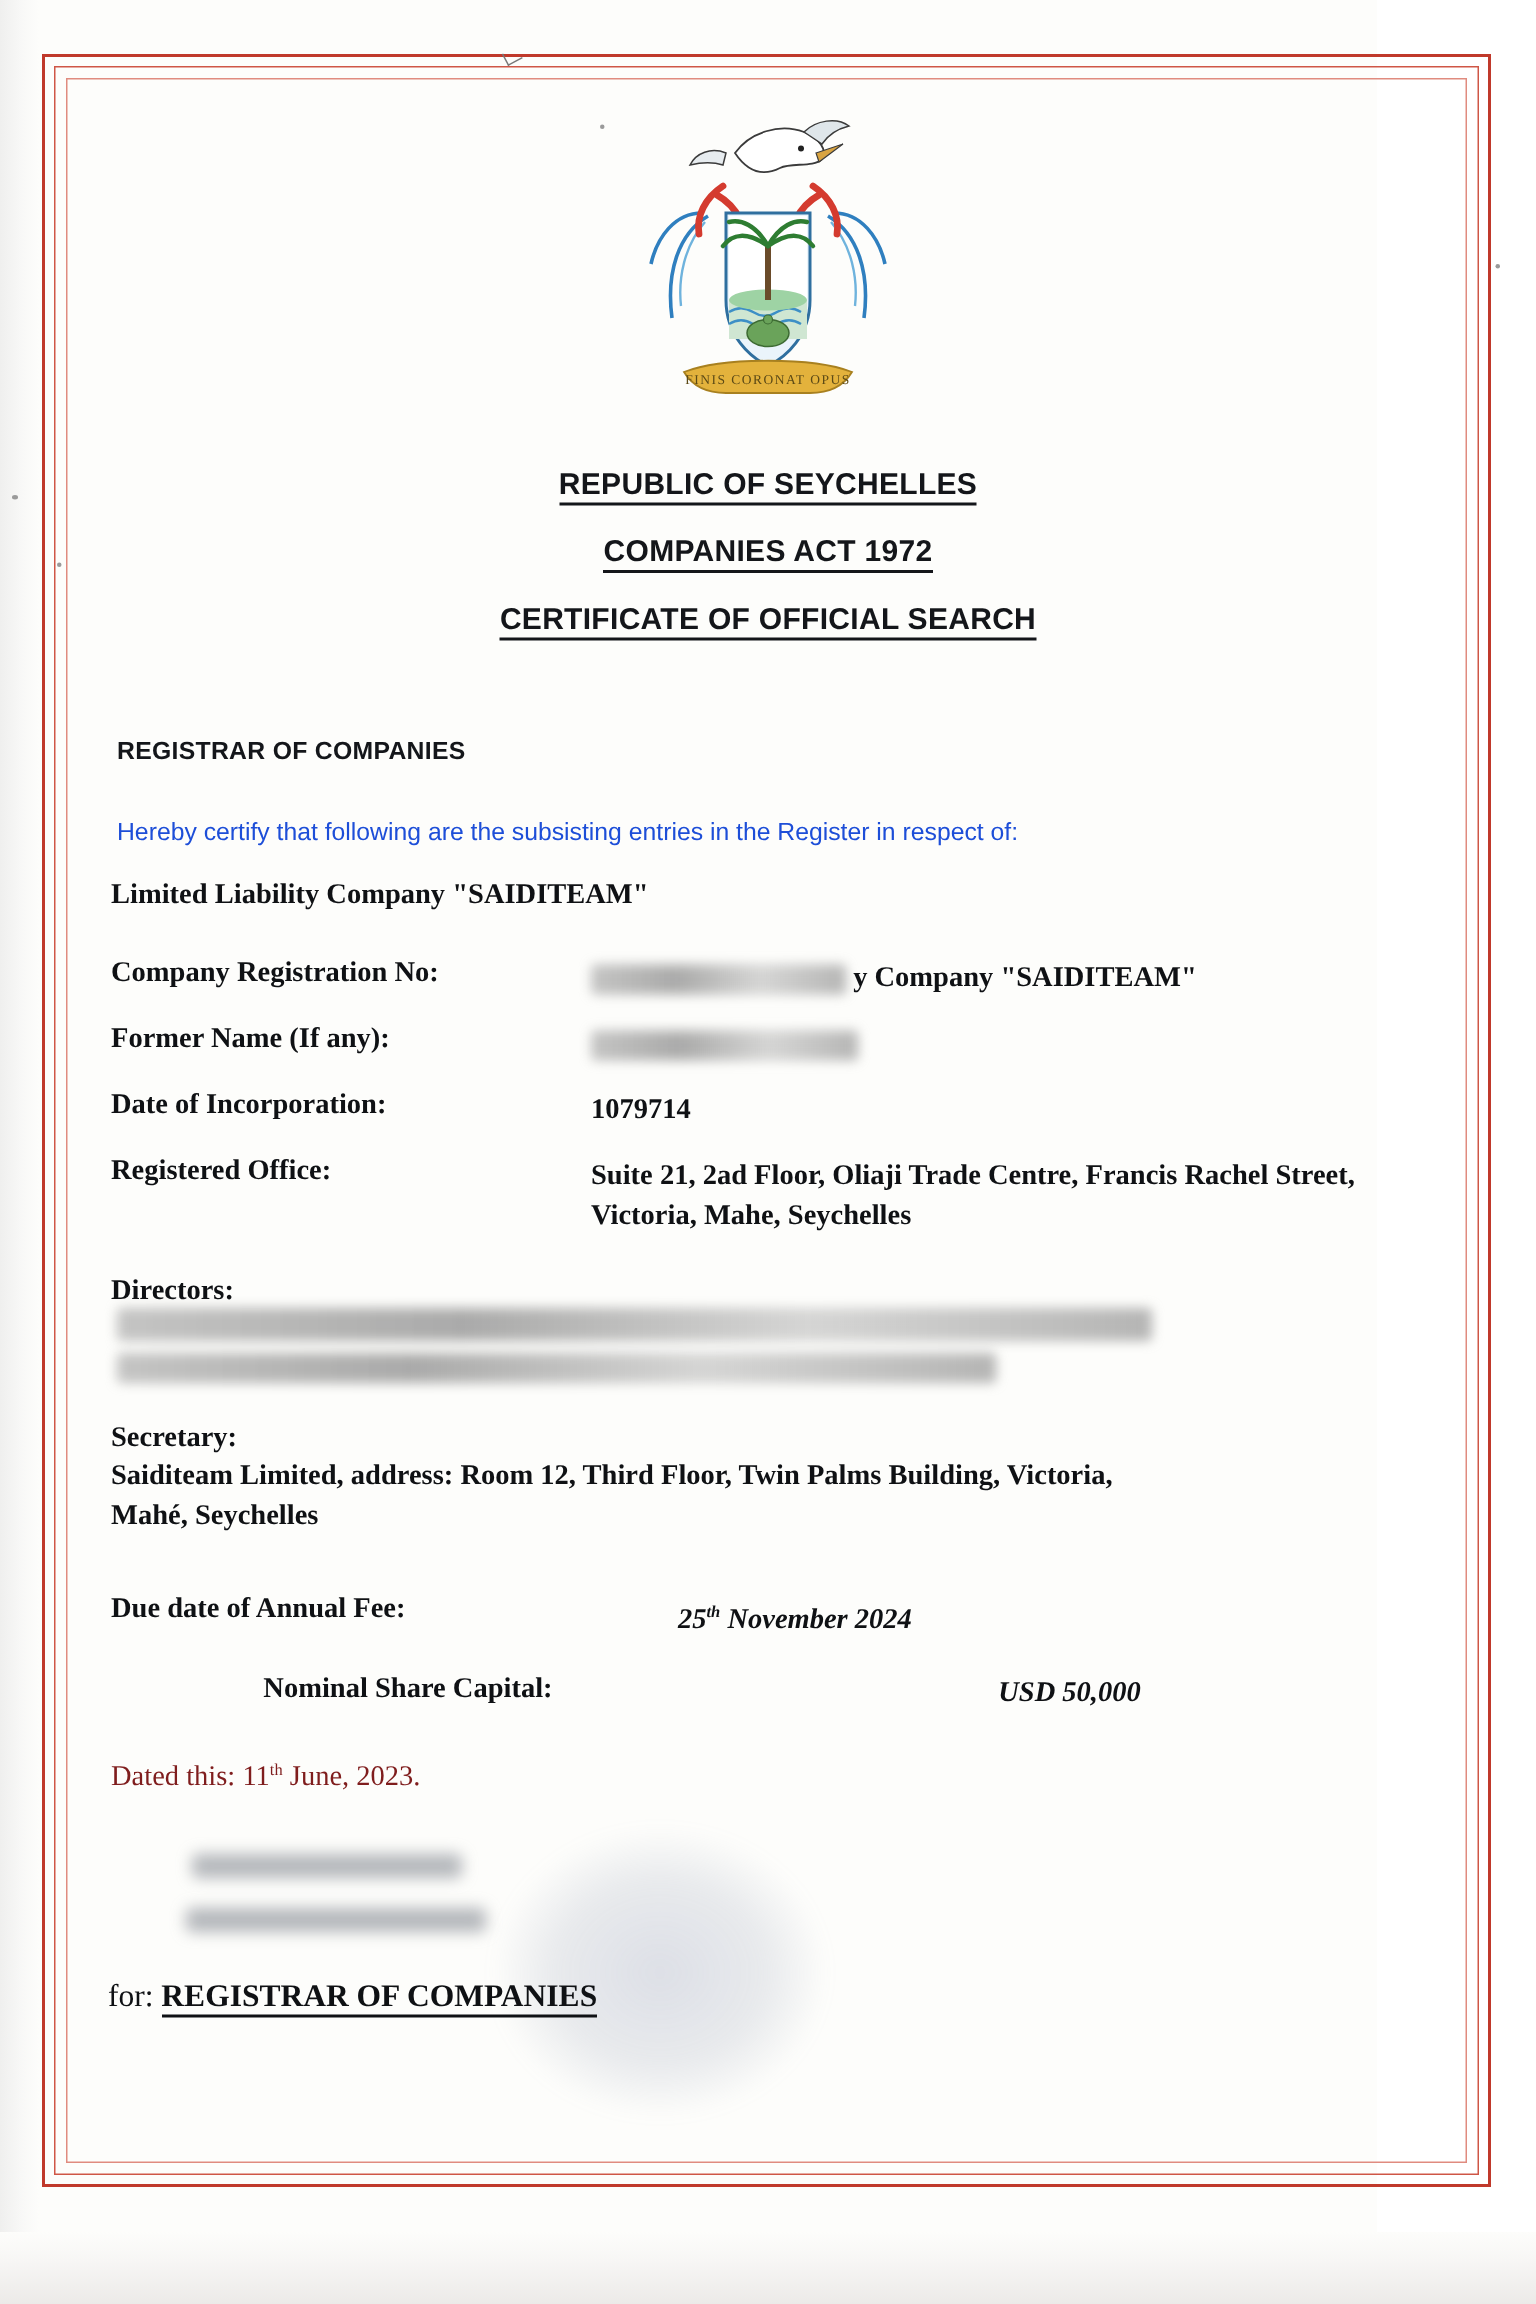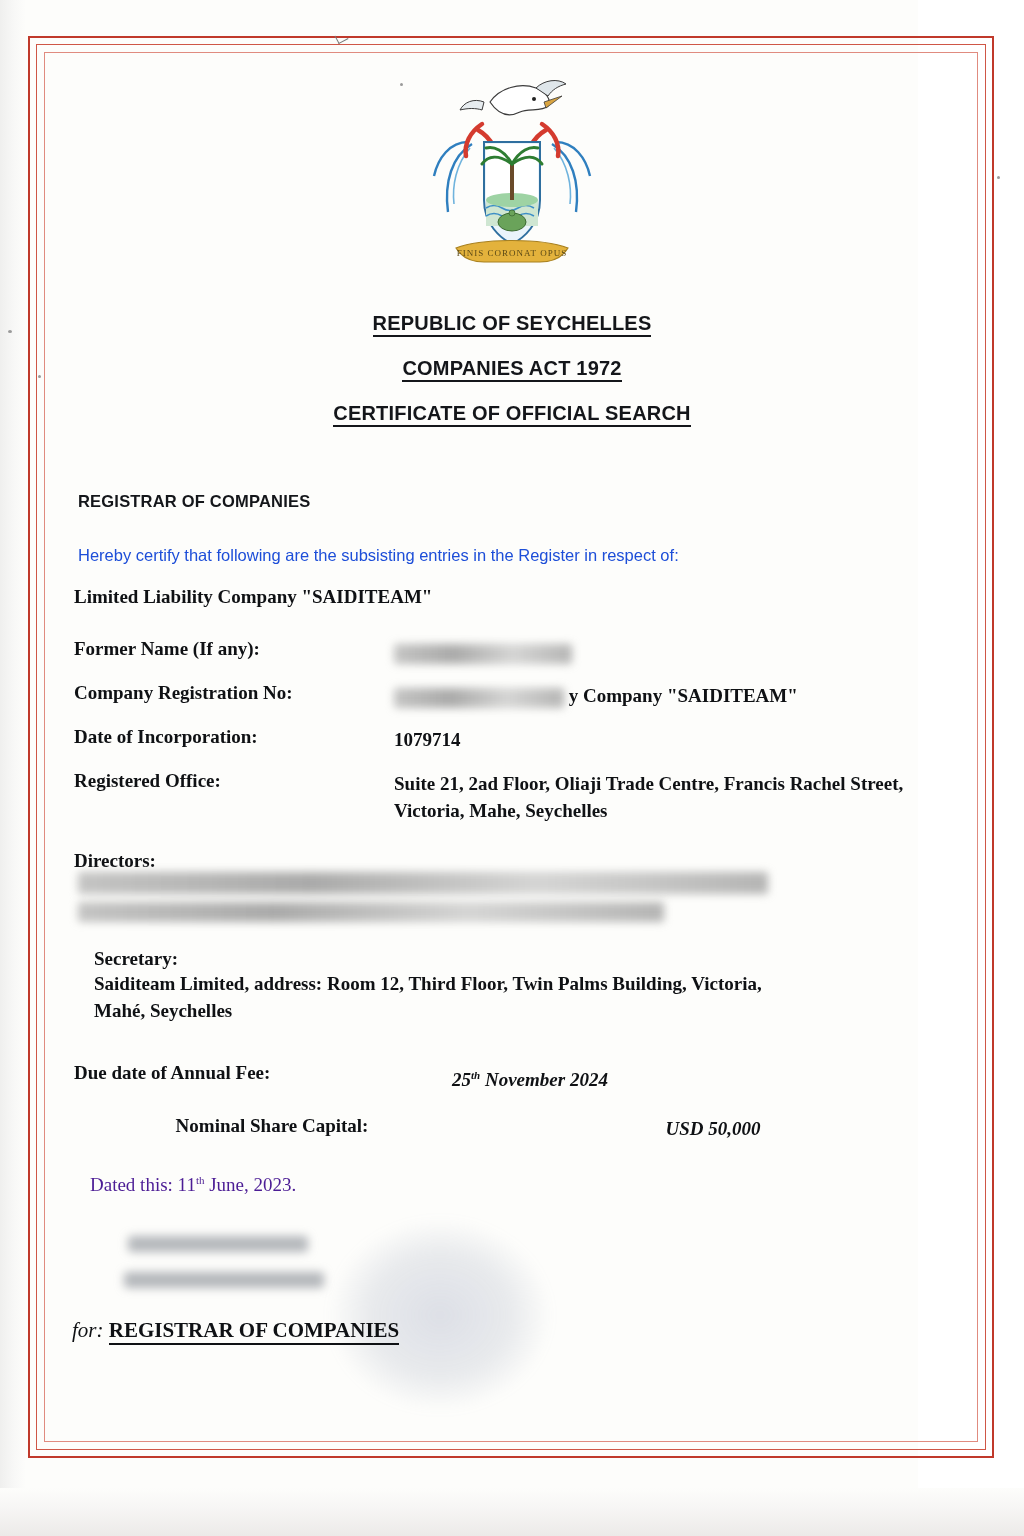--- a/index.html
+++ b/index.html
@@ -178,25 +178,25 @@
     left: 74px;
     top: 1062px;
     width: 900px;
   }
   .lower .lbl { width: 374px; }
   .lower .val { width: 500px; font-style: italic; }
   sup { font-size: 11px; vertical-align: super; }
 
   .dated {
     position: absolute;
-    left: 90px;
+    left: 74px;
     top: 1174px;
     font-family: "Liberation Serif", serif;
     font-size: 19px;
-    color: #4c1d95;
+    color: #7f1d1d;
   }
 
   
   .sig-blur {
     position: absolute;
     left: 120px;
     top: 1232px;
     width: 230px;
     height: 78px;
   }
@@ -225,21 +225,20 @@
   }
 
   .for-line {
     position: absolute;
     left: 72px;
     top: 1318px;
     font-size: 21px;
     color: #0f1114;
   }
   .for-line .it {
-    font-style: italic;
     font-family: "Liberation Serif", serif;
   }
   .for-line .bd {
     font-weight: bold;
     border-bottom: 2px solid #0f1114;
     padding-bottom: 1px;
   }
 
   
   .speck { position: absolute; background: #9a9a9a; border-radius: 50%; }
@@ -333,31 +332,31 @@
     <div><span>CERTIFICATE OF OFFICIAL SEARCH</span></div>
   </div>
 
   <div class="registrar-line">REGISTRAR OF COMPANIES</div>
   <div class="certify-line">Hereby certify that following are the subsisting entries in the Register in respect of:</div>
   <div class="company-line">Limited Liability Company "SAIDITEAM"</div>
 
   <div class="fields">
 
     <div class="row">
-      <span class="lbl">Former Name (If any):</span>
-      <span class="val">
-        <span class="redact r1"></span>
-      </span>
-    </div>
-
-    <div class="row">
       <span class="lbl">Company Registration No:</span>
       <span class="val">
         <span class="redact r2"></span>
         <span>y Company "SAIDITEAM"</span>
+      </span>
+    </div>
+
+    <div class="row">
+      <span class="lbl">Former Name (If any):</span>
+      <span class="val">
+        <span class="redact r1"></span>
       </span>
     </div>
 
     <div class="row">
       <span class="lbl">Date of Incorporation:</span>
       <span class="val">1079714</span>
     </div>
 
     <div class="row">
       <span class="lbl">Registered Office:</span>
@@ -365,21 +364,21 @@
     </div>
 
     <div class="row wide-val" style="margin-top:26px;">
       <span class="lbl">Directors:</span>
       <span class="directors-block">
         <span class="redact d1"></span>
         <span class="redact d2"></span>
       </span>
     </div>
 
-    <div class="row wide-val" style="margin-top:26px;margin-left:20px;">
+    <div class="row wide-val" style="margin-top:26px;">
       <span class="lbl">Secretary:</span>
       <span class="val" style="width:700px;">Saiditeam Limited, address: Room 12, Third Floor, Twin Palms Building, Victoria, Mahé, Seychelles</span>
     </div>
 
   </div>
 
   <div class="lower">
     <div class="row">
       <span class="lbl">Due date of Annual Fee:</span>
       <span class="val"><span>25</span><sup>th</sup><span> November 2024</span></span>

